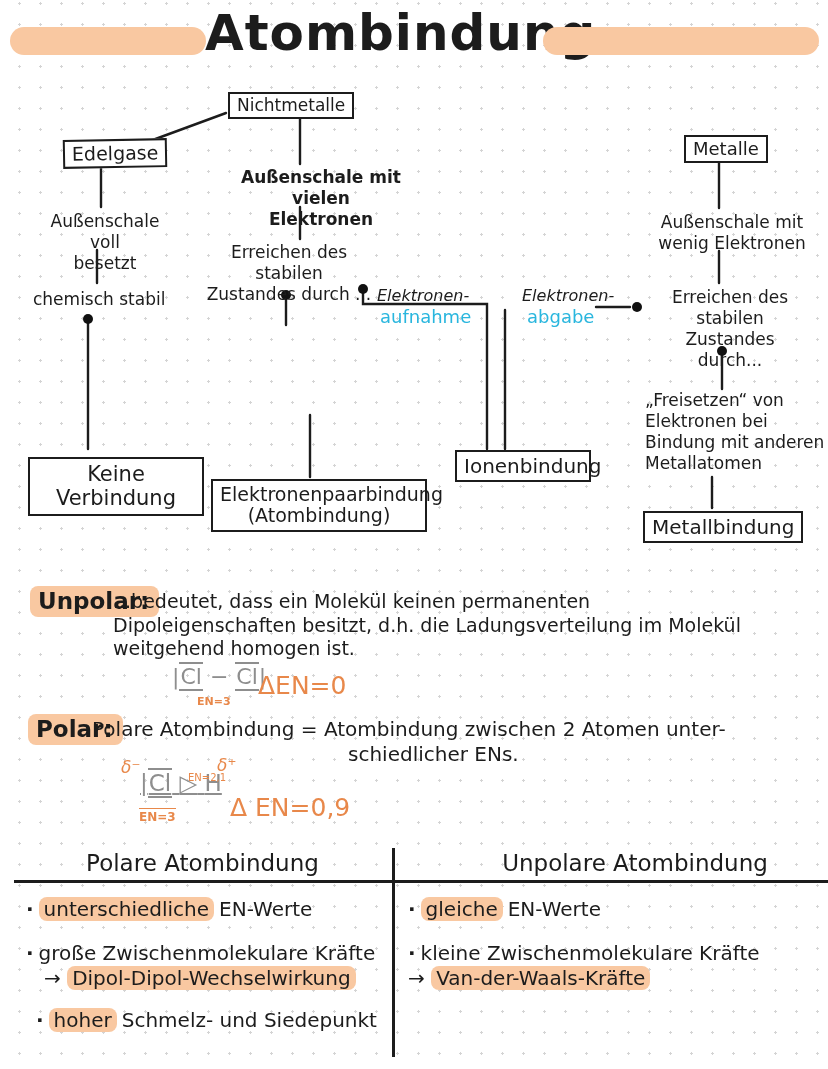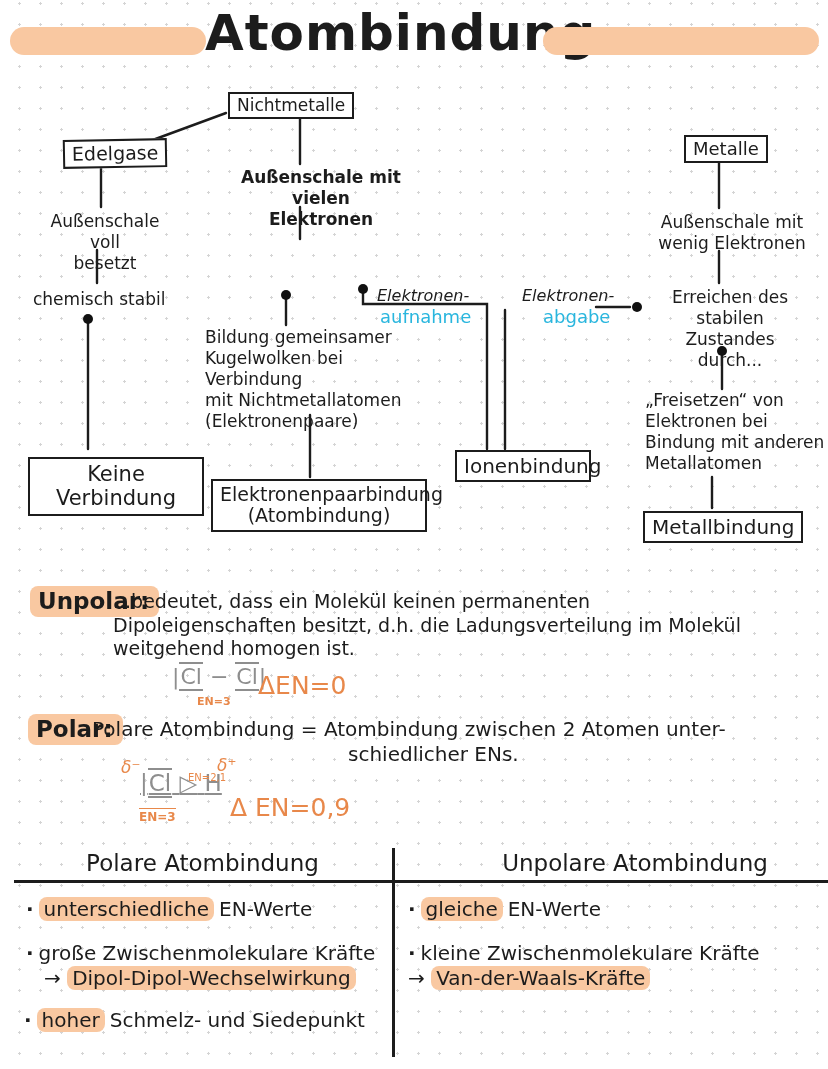--- a/index.html
+++ b/index.html
@@ -81,38 +81,36 @@
   <div class="box" style="left:211px; top:479px; width:198px; font-size:19px; padding:3px 7px;">Elektronenpaarbindung
 (Atombindung)</div>
   <div class="box" style="left:455px; top:450px; width:118px; font-size:20px; padding:3px 7px;">Ionenbindung</div>
   <div class="box" style="left:643px; top:511px; font-size:20px; padding:3px 7px;">Metallbindung</div>
 
   <div class="txt center" style="left:222px; top:167px; width:198px; font-size:17px;font-weight:bold;">Außenschale mit vielen
 Elektronen</div>
   <div class="txt center" style="left:33px; top:211px; width:144px; font-size:17px;">Außenschale voll
 besetzt</div>
   <div class="txt" style="left:33px; top:289px; font-size:17px;">chemisch stabil</div>
-  <div class="txt" style="left:205px; top:327px; width:236px; font-size:17px;">Bildung gemeinsamer
-Kugelwolken bei Verbindung
-mit Nichtmetallatomen
-(Elektronenpaare)</div>
+  <div class="txt center" style="left:198px; top:242px; width:182px; font-size:17px;">Erreichen des stabilen
+Zustandes durch ...</div>
   <div class="txt center" style="left:652px; top:212px; width:160px; font-size:17px;">Außenschale mit
 wenig Elektronen</div>
   <div class="txt center" style="left:650px; top:287px; width:160px; font-size:17px;">Erreichen des
 stabilen Zustandes
 durch...</div>
   <div class="txt" style="left:645px; top:390px; width:190px; font-size:17px;">„Freisetzen“ von
 Elektronen bei
 Bindung mit anderen
 Metallatomen</div>
 
   <div class="txt ital" style="left:377px; top:286px; font-size:16px;">Elektronen-</div>
   <div class="txt cyan" style="left:380px; top:306px; font-size:18px;">aufnahme</div>
   <div class="txt ital" style="left:522px; top:286px; font-size:16px;">Elektronen-</div>
-  <div class="txt cyan" style="left:543px; top:306px; font-size:18px;">abgabe</div>
+  <div class="txt cyan" style="left:527px; top:306px; font-size:18px;">abgabe</div>
 
   <div class="pill" style="left:30px; top:586px; font-size:23px;">Unpolar:</div>
   <div class="txt" style="left:113px; top:590px; width:706px; font-size:19px; line-height:23.5px;">...bedeutet, dass ein Molekül keinen permanenten
 Dipoleigenschaften besitzt, d.h. die Ladungsverteilung im Molekül
 weitgehend homogen ist.</div>
 
   <div class="abs gray" style="left:172px; top:664px; font-size:22px;">
     <span>|</span><span class="lp">Cl</span>
     <span>−</span>
     <span class="lp">Cl</span><span>|</span>
@@ -144,21 +142,21 @@
   <div class="row" style="left:26px; top:897px;">
     <span class="bullet">·</span><span class="hl">unterschiedliche</span><span>EN-Werte</span>
   </div>
   <div class="row" style="left:26px; top:941px;">
     <span class="bullet">·</span><span>große Zwischenmolekulare Kräfte</span>
   </div>
   <div class="row" style="left:44px; top:966px;">
     <span>→</span>
     <span class="hl">Dipol-Dipol-Wechselwirkung</span>
   </div>
-  <div class="row" style="left:24px; top:1008px;">
+  <div class="row" style="left:36px; top:1008px;">
     <span class="bullet">·</span><span class="hl">hoher</span><span>Schmelz- und Siedepunkt</span>
   </div>
 
   <div class="row" style="left:408px; top:897px;">
     <span class="bullet">·</span><span class="hl">gleiche</span><span>EN-Werte</span>
   </div>
   <div class="row" style="left:408px; top:941px;">
     <span class="bullet">·</span><span>kleine Zwischenmolekulare Kräfte</span>
   </div>
   <div class="row" style="left:408px; top:966px;">

